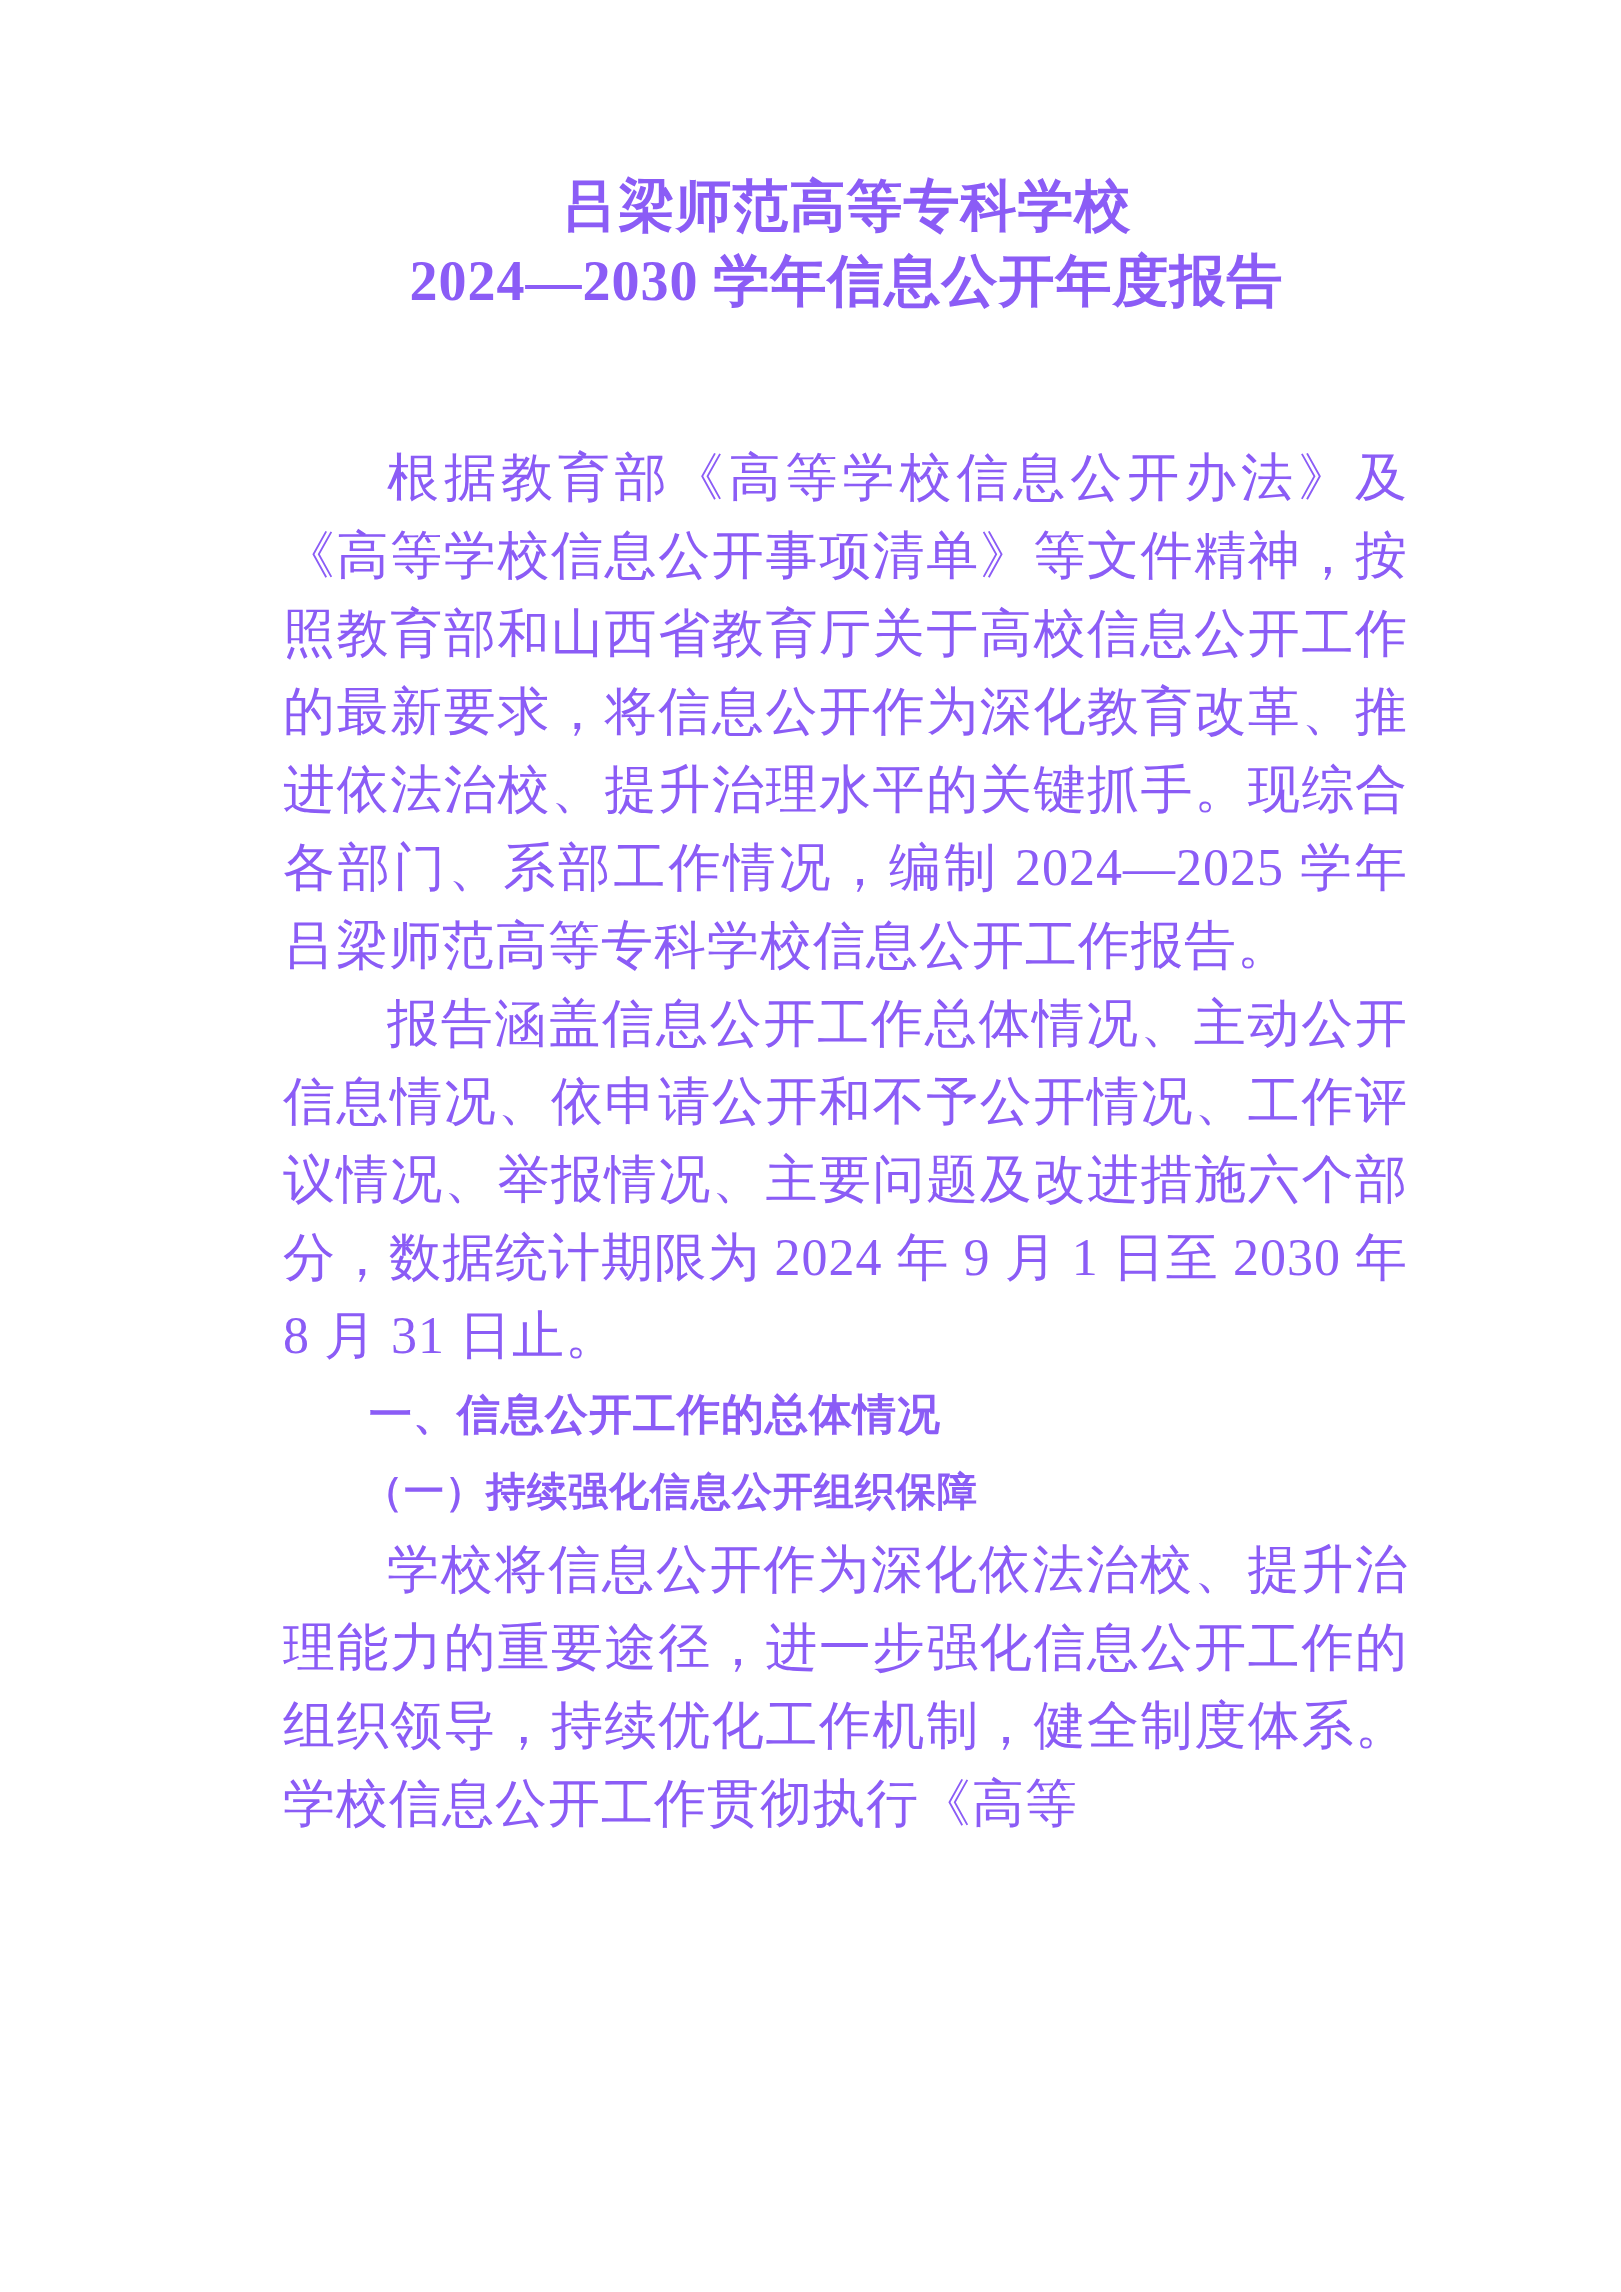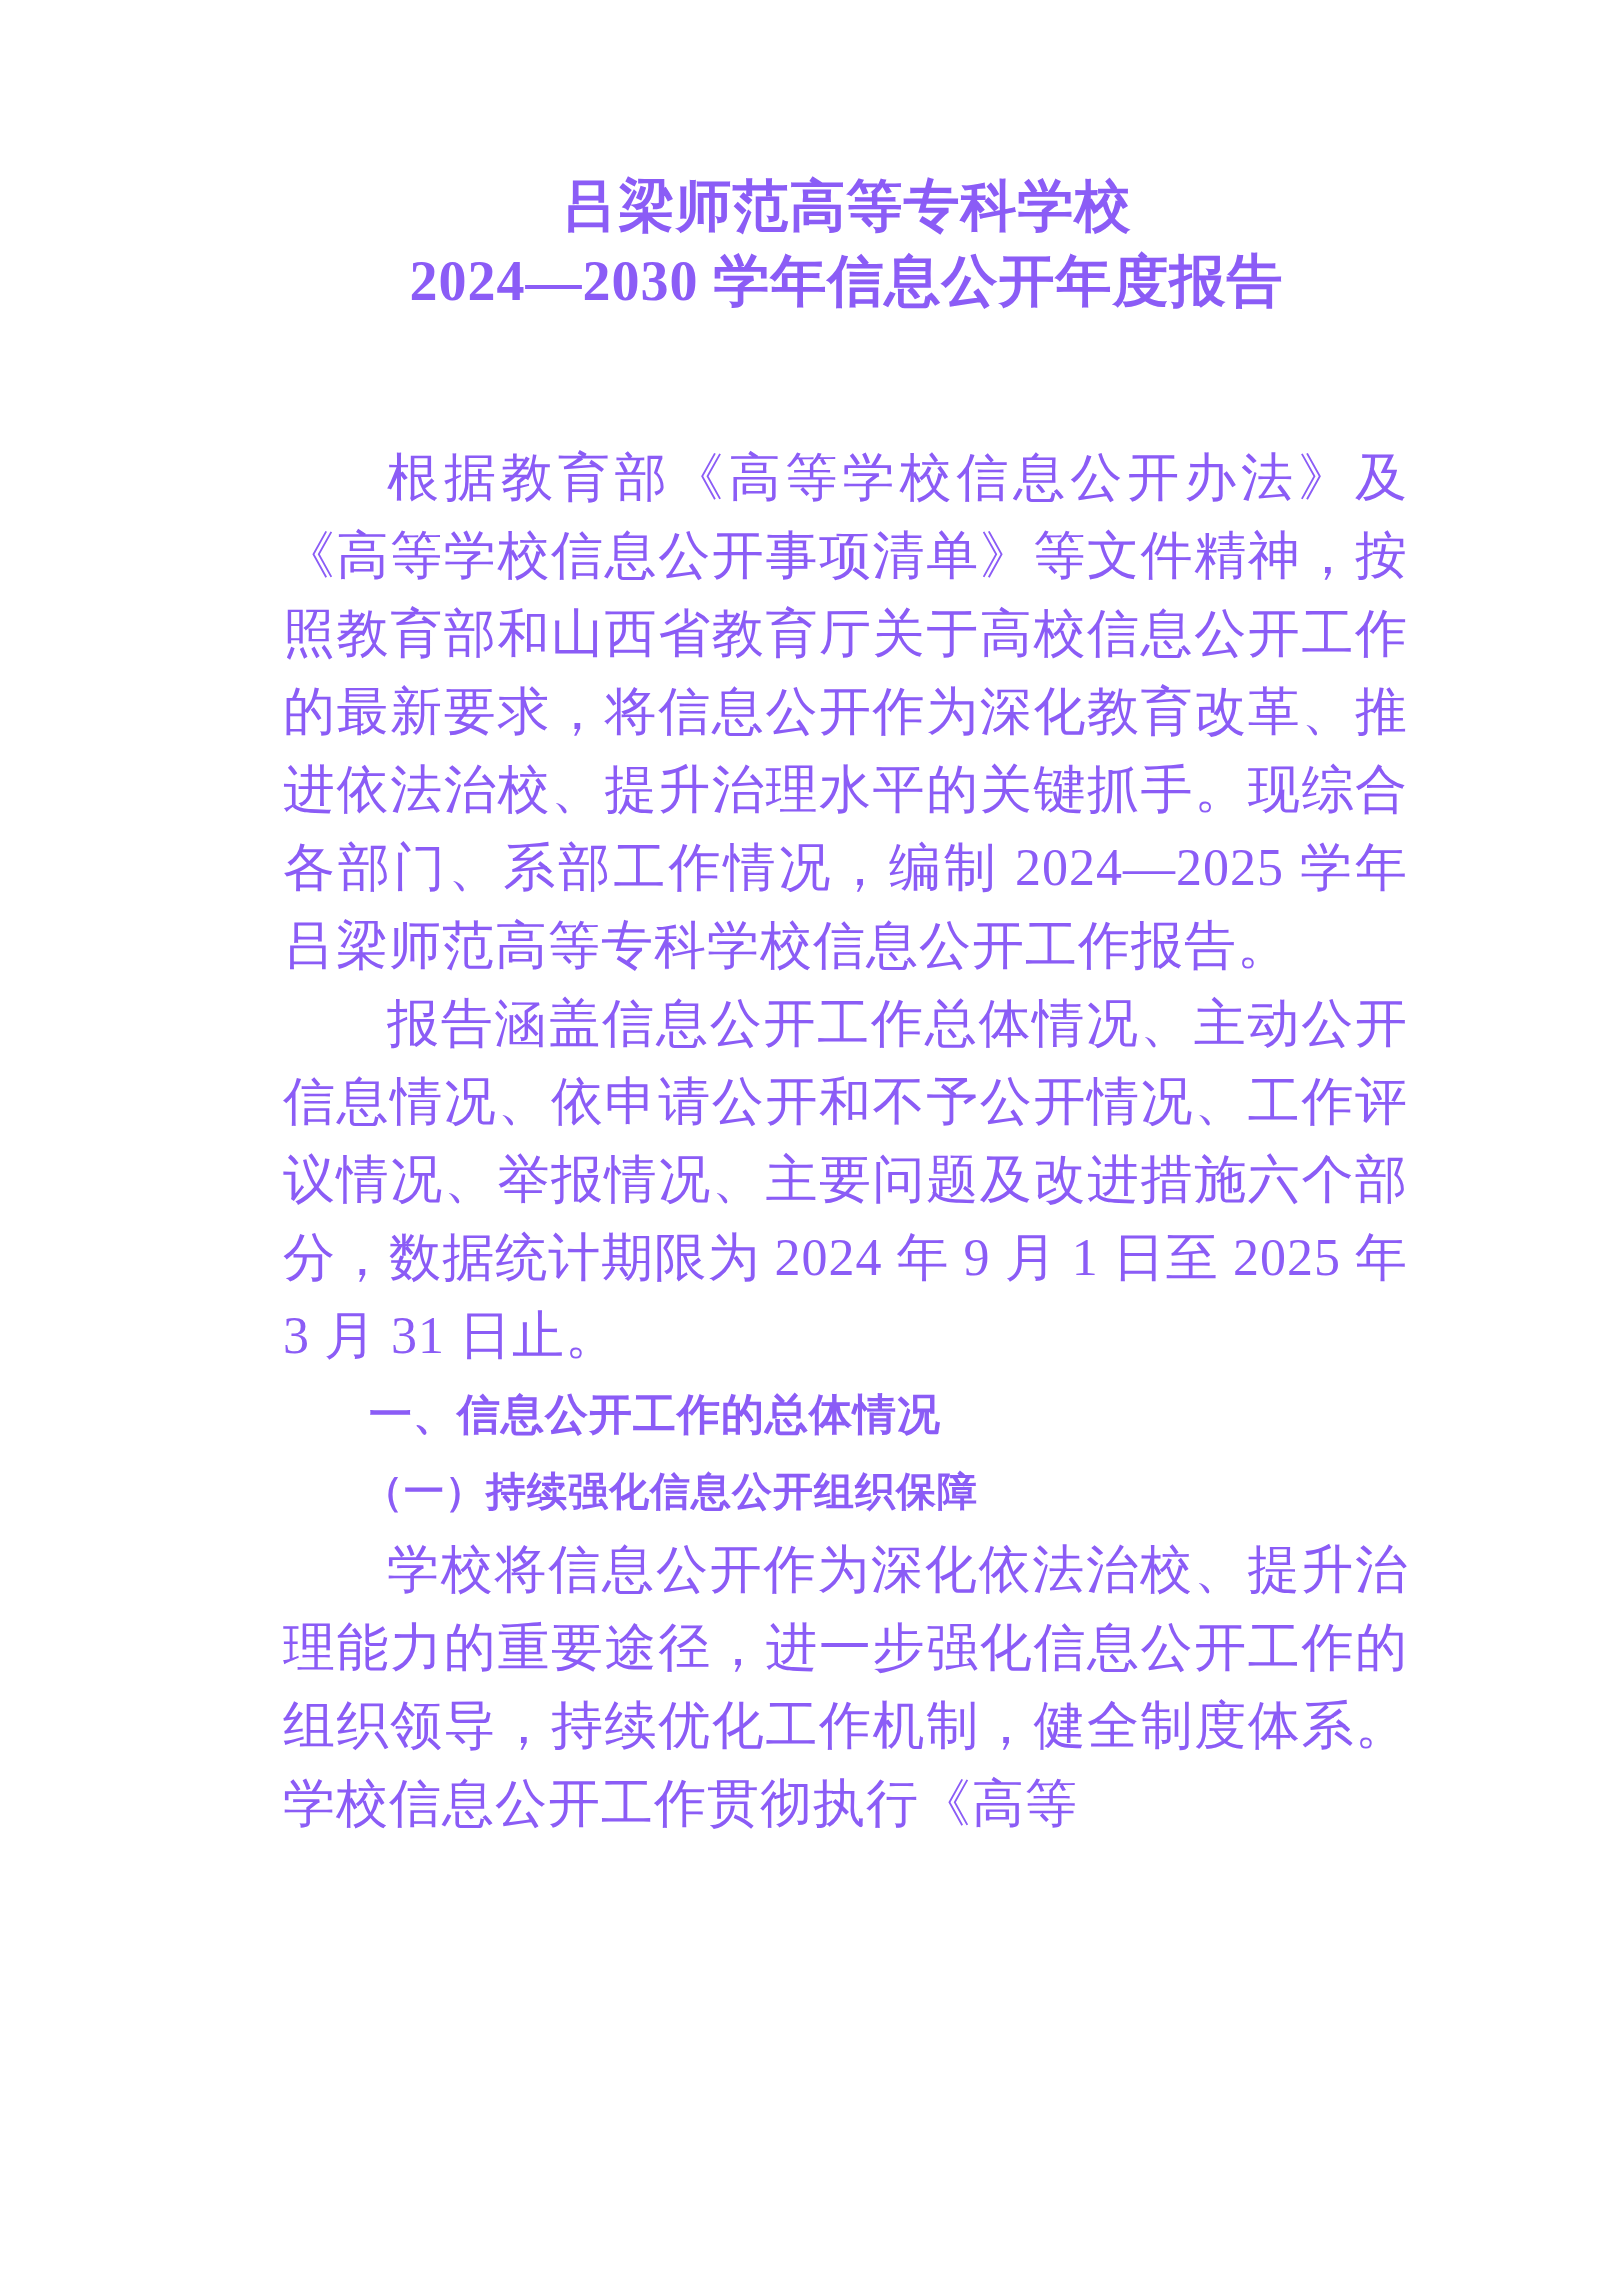--- a/index.html
+++ b/index.html
@@ -71,20 +71,20 @@
 
 <div class="page">
 
   <div class="title-block">
     <div class="title-line">吕梁师范高等专科学校</div>
     <div class="title-line">2024—2030 学年信息公开年度报告</div>
   </div>
 
   <div class="content">
     <p class="para">根据教育部《高等学校信息公开办法》及《高等学校信息公开事项清单》等文件精神，按照教育部和山西省教育厅关于高校信息公开工作的最新要求，将信息公开作为深化教育改革、推进依法治校、提升治理水平的关键抓手。现综合各部门、系部工作情况，编制 2024—2025 学年吕梁师范高等专科学校信息公开工作报告。</p>
-    <p class="para">报告涵盖信息公开工作总体情况、主动公开信息情况、依申请公开和不予公开情况、工作评议情况、举报情况、主要问题及改进措施六个部分，数据统计期限为 2024 年 9 月 1 日至 2025 年 3 月 31 日止。</p>
+    <p class="para">报告涵盖信息公开工作总体情况、主动公开信息情况、依申请公开和不予公开情况、工作评议情况、举报情况、主要问题及改进措施六个部分，数据统计期限为 2024 年 9 月 1 日至 2030 年 8 月 31 日止。</p>
     <h2 class="heading-1">一、信息公开工作的总体情况</h2>
     <h3 class="heading-2">（一）持续强化信息公开组织保障</h3>
     <p class="para">学校将信息公开作为深化依法治校、提升治理能力的重要途径，进一步强化信息公开工作的组织领导，持续优化工作机制，健全制度体系。学校信息公开工作贯彻执行《高等</p>
   </div>
 
 </div>
 
 
 </body></html>

